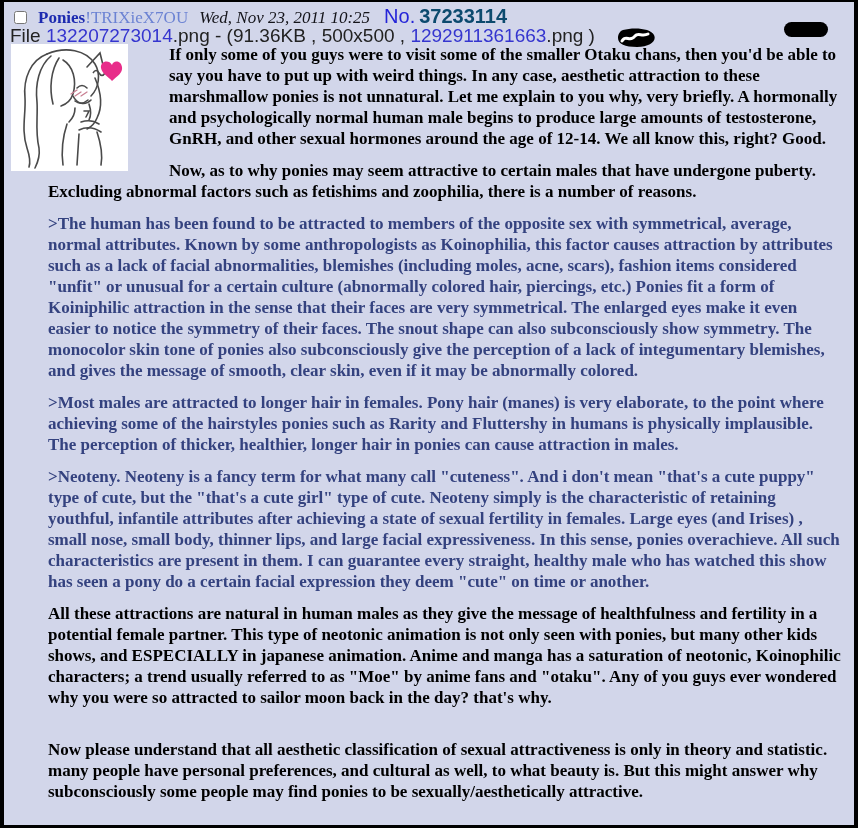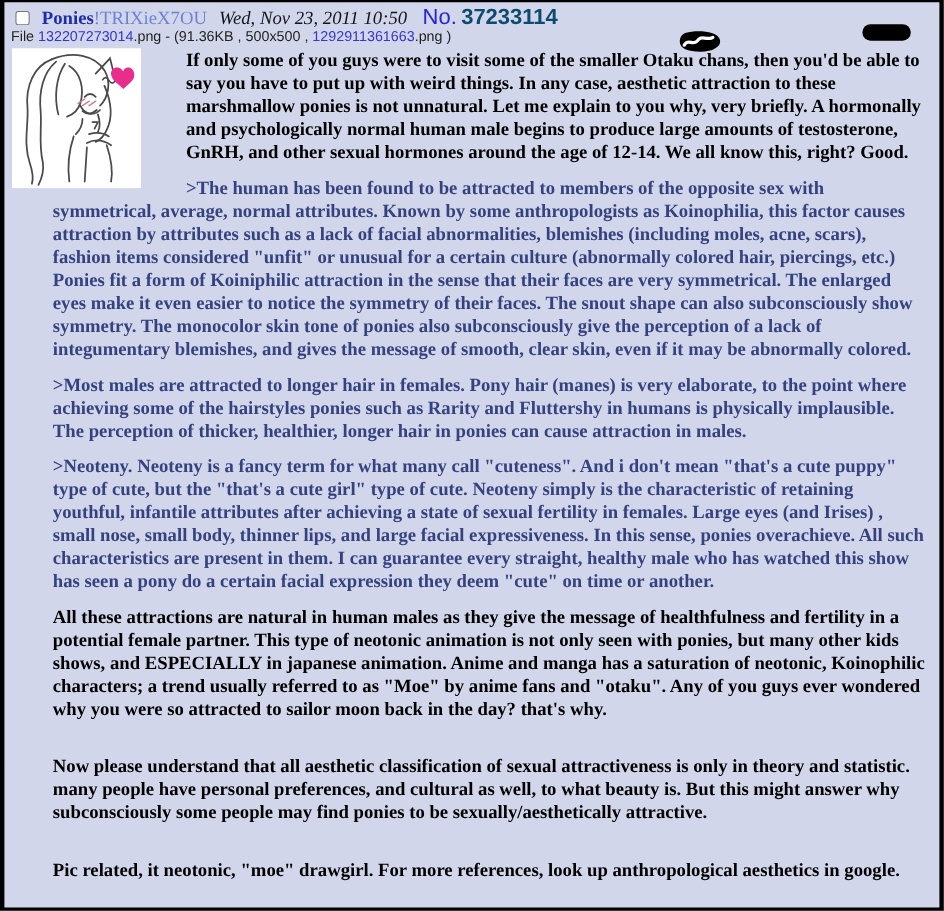--- a/index.html
+++ b/index.html
@@ -40,21 +40,21 @@
   }
   .redact-blob { position: absolute; left: 613px; top: 26px; width: 40px; height: 20px; }
   .redact-pill {
     position: absolute; left: 780px; top: 20px; width: 44px; height: 15px;
     background: #000; border-radius: 8px;
   }
   
   .file-line {
     padding: 1px 0 0 6px;
     font-family: "Liberation Sans", sans-serif;
-    font-size: 13px;
+    font-size: 19px;
     color: #222;
     height: 18px;
   }
   .file-link { color: var(--link-color, #3535cf); text-decoration: none; cursor: pointer; }
   .file-ext, .file-meta { color: #222; }
   
   .thumb {
     float: left;
     margin: 2px 41px 6px 7px;
     width: 117px; height: 127px;
@@ -75,21 +75,21 @@
   .message p.extra-gap { margin-top: 31px; }
 </style>
 </head>
 <body>
 
 <div class="page" style="--bg: #d2d6ea; --text-color: #000000; --quote-color: #34427f; --link-color: #3535cf; --name-color: #1d2bb0; --trip-color: #6c83d3; --no-color: #2424d8;">
 
   <div class="post-header">
     <input type="checkbox" class="post-checkbox" style="">
     <span class="name">Ponies</span><span class="trip">!TRIXieX7OU</span>
-    <span class="date">Wed, Nov 23, 2011 10:50</span>
+    <span class="date">Wed, Nov 23, 2011 10:25</span>
     <span class="no-label">No.</span><span class="no-value">37233114</span>
 
     <span class="redact-blob">
       <svg width="40" height="20" viewBox="0 0 40 20">
         <path d="M6,2 C16,-1 34,0 37,7 C40,13 33,19 20,19 C8,19 1,16 1,10 C1,6 3,3 6,2 Z" fill="#000"></path>
         <path d="M5,13 C9,6 13,15 18,8 C21,4 25,9 31,6" stroke="#fff" stroke-width="3" fill="none" stroke-linecap="round"></path>
       </svg>
     </span>
     <span class="redact-pill"></span>
   </div>
@@ -126,20 +126,21 @@
           <path d="M64,52 L70,48"></path>
           <path d="M70,52 L76,48"></path>
       </g>
       <path d="M82,29 q3,-5 6,0 q3,5 6,0" stroke="#4a4a4a" stroke-width="1.5" fill="none"></path>
       <path d="M101,21 c-3,-6 -12,-4 -11,3 c1,6 8,9 11,13 c5,-5 11,-8 10,-14 c-1,-7 -9,-7 -10,-2 z" fill="#e82d8a"></path>
     </svg>
   </div>
 
   <blockquote class="message">
     <p>If only some of you guys were to visit some of the smaller Otaku chans, then you'd be able to say you have to put up with weird things. In any case, aesthetic attraction to these marshmallow ponies is not unnatural. Let me explain to you why, very briefly. A hormonally and psychologically normal human male begins to produce large amounts of testosterone, GnRH, and other sexual hormones around the age of 12-14. We all know this, right? Good.</p>
+    <p>Now, as to why ponies may seem attractive to certain males that have undergone puberty. Excluding abnormal factors such as fetishims and zoophilia, there is a number of reasons.</p>
     <p class="quote">&gt;The human has been found to be attracted to members of the opposite sex with symmetrical, average, normal attributes. Known by some anthropologists as Koinophilia, this factor causes attraction by attributes such as a lack of facial abnormalities, blemishes (including moles, acne, scars), fashion items considered "unfit" or unusual for a certain culture (abnormally colored hair, piercings, etc.) Ponies fit a form of Koiniphilic attraction in the sense that their faces are very symmetrical. The enlarged eyes make it even easier to notice the symmetry of their faces. The snout shape can also subconsciously show symmetry. The monocolor skin tone of ponies also subconsciously give the perception of a lack of integumentary blemishes, and gives the message of smooth, clear skin, even if it may be abnormally colored.</p>
     <p class="quote">&gt;Most males are attracted to longer hair in females. Pony hair (manes) is very elaborate, to the point where achieving some of the hairstyles ponies such as Rarity and Fluttershy in humans is physically implausible. The perception of thicker, healthier, longer hair in ponies can cause attraction in males.</p>
     <p class="quote">&gt;Neoteny. Neoteny is a fancy term for what many call "cuteness". And i don't mean "that's a cute puppy" type of cute, but the "that's a cute girl" type of cute. Neoteny simply is the characteristic of retaining youthful, infantile attributes after achieving a state of sexual fertility in females. Large eyes (and Irises) , small nose, small body, thinner lips, and large facial expressiveness. In this sense, ponies overachieve. All such characteristics are present in them. I can guarantee every straight, healthy male who has watched this show has seen a pony do a certain facial expression they deem "cute" on time or another.</p>
     <p>All these attractions are natural in human males as they give the message of healthfulness and fertility in a potential female partner. This type of neotonic animation is not only seen with ponies, but many other kids shows, and ESPECIALLY in japanese animation. Anime and manga has a saturation of neotonic, Koinophilic characters; a trend usually referred to as "Moe" by anime fans and "otaku". Any of you guys ever wondered why you were so attracted to sailor moon back in the day? that's why.</p>
     <p class="extra-gap">Now please understand that all aesthetic classification of sexual attractiveness is only in theory and statistic. many people have personal preferences, and cultural as well, to what beauty is. But this might answer why subconsciously some people may find ponies to be sexually/aesthetically attractive.</p>
     <p class="extra-gap">Pic related, it neotonic, "moe" drawgirl. For more references, look up anthropological aesthetics in google.</p>
   </blockquote>
 
 </div>
 

